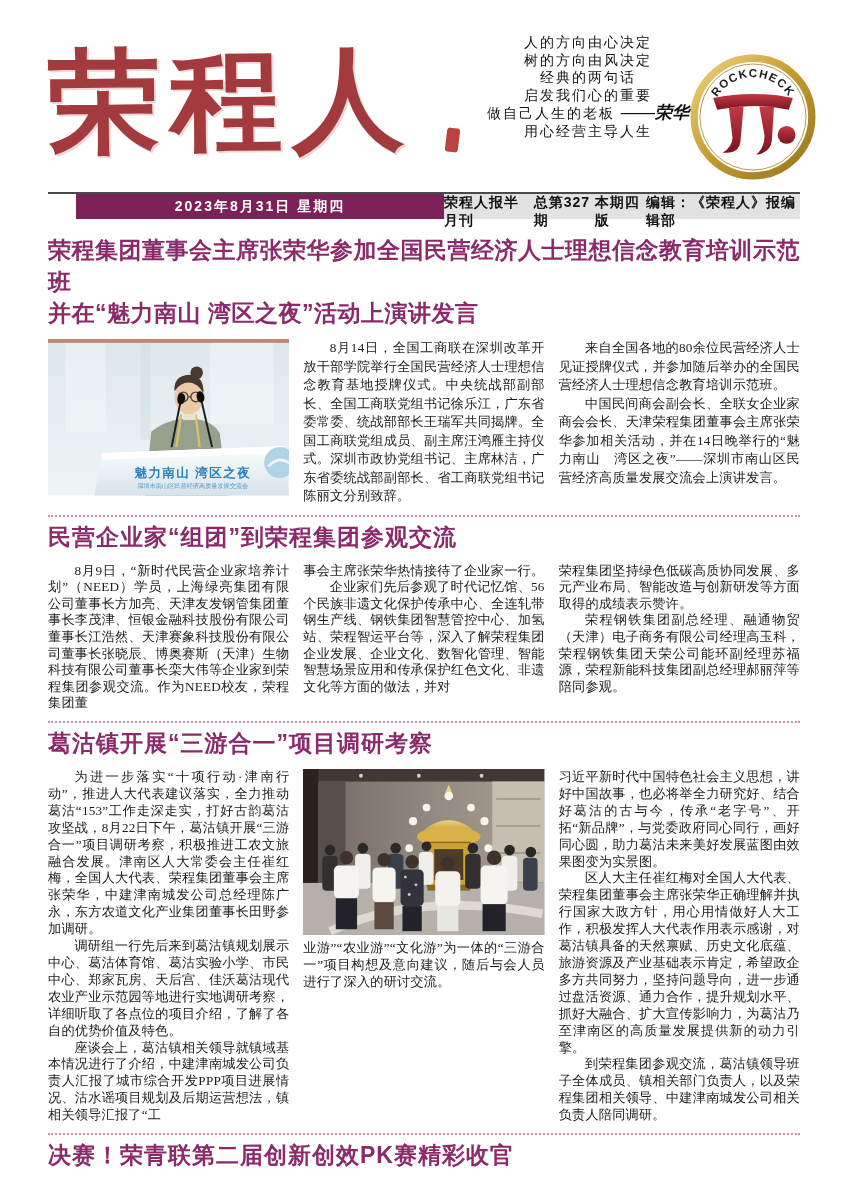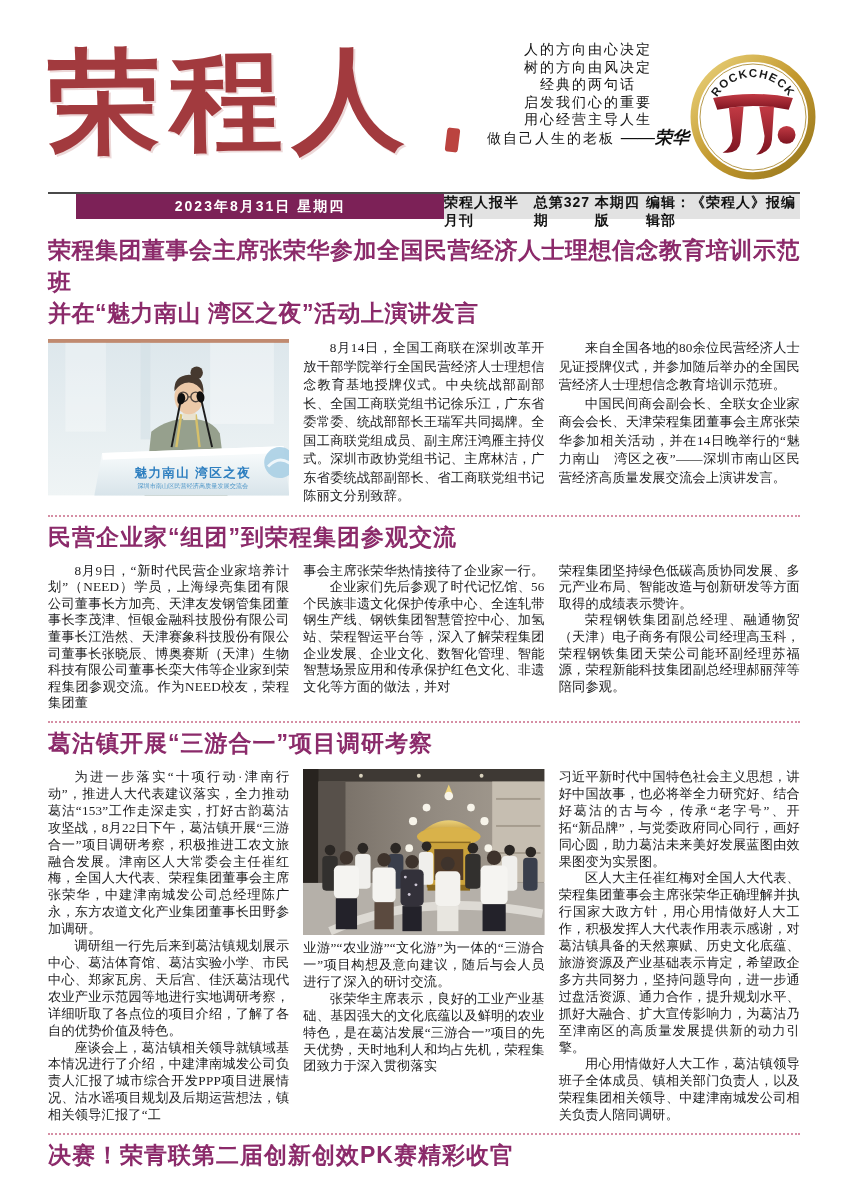--- a/index.html
+++ b/index.html
@@ -13,21 +13,21 @@
   .paper-logo { position:absolute; left:0; top:44px; font-size:112px; line-height:1;
     font-weight:700; color:#a23a3e; letter-spacing:10px; font-family:"DejaVu Serif",serif;
     text-shadow:2px 2px 0 rgba(150,40,40,.18); transform:rotate(-.6deg); }
   .logo-seal { position:absolute; left:398px; top:128px; width:13px; height:24px;
     background:#b5332f; border-radius:3px; transform:rotate(7deg); opacity:.92; }
   .motto { position:absolute; left:420px; top:34px; width:240px; text-align:center; }
   .motto-header { display:flex; align-items:center; justify-content:center; gap:5px;
     color:#7e1a20; font-weight:700; font-size:21px; letter-spacing:6px; }
   .flourish { width:52px; height:18px; flex:none; }
   .flourish.right { transform:scaleX(-1); }
-  .motto-lines { margin-top:7px; font-size:14px; line-height:17.5px; letter-spacing:2px;
+  .motto-lines { font-size:14px; line-height:17.5px; letter-spacing:2px;
     color:#141414; white-space:nowrap; }
   .motto-sig { font-style:italic; font-weight:700; font-size:17px; letter-spacing:0;
     margin-left:6px; color:#101010; }
   .brand-logo { position:absolute; left:642px; top:54px; width:126px; height:126px; }
 
   
   .infobar { display:flex; align-items:stretch; border-top:2px solid #4a4a4a; height:27px;
     font-family:"Liberation Sans","DejaVu Sans",sans-serif; font-weight:700; font-size:14px;padding-left:28px; }
   .datebox { width:368px; background:#7c2157; color:#fff; display:flex; align-items:center;
     justify-content:center; letter-spacing:2px; }
@@ -60,24 +60,24 @@
   <header class="masthead">
     <div class="paper-logo">荣程人</div>
     <div class="logo-seal"></div>
 
     <div class="motto">
       <div class="motto-lines">
         <div>人的方向由心决定</div>
         <div>树的方向由风决定</div>
         <div>经典的两句话</div>
         <div>启发我们心的重要</div>
-        <div>用心经营主导人生</div>
         <div>
           <span>做自己人生的老板</span><span class="motto-sig">——荣华</span>
         </div>
+        <div>用心经营主导人生</div>
       </div>
     </div>
 
     <svg class="brand-logo" viewBox="0 0 120 120">
       <defs>
         <linearGradient id="gold" x1="0" y1="0" x2="1" y2="1">
           <stop offset="0" stop-color="#ecd57f"></stop>
             <stop offset=".5" stop-color="#c3992f"></stop>
             <stop offset="1" stop-color="#96761d"></stop>
         </linearGradient>
@@ -273,26 +273,25 @@
             <rect x="103" y="142" width="20" height="26" fill="#23222a"></rect>
             <circle cx="150" cy="98" r="7.2" fill="#3e332c"></circle>
             <rect x="137" y="106" width="26" height="36" rx="5" fill="#f3f2ee"></rect>
             <rect x="139" y="142" width="22" height="26" fill="#e8e6e0"></rect>
             <circle cx="198" cy="92" r="7.5" fill="#3e332c"></circle>
             <rect x="184" y="100" width="28" height="40" rx="5" fill="#f5f4f1"></rect>
             <rect x="186" y="140" width="24" height="28" fill="#23222a"></rect>
           </g>
         </svg>
         <p class="noind">业游”“农业游”“文化游”为一体的“三游合一”项目构想及意向建议，随后与会人员进行了深入的研讨交流。</p>
-        <p class="ind">张荣华主席表示，良好的工业产业基础、基因强大的文化底蕴以及鲜明的农业特色，是在葛沽发展“三游合一”项目的先天优势，天时地利人和均占先机，荣程集团致力于深入贯彻落实</p>
       </div>
       <div class="col">
         <p class="noind">习近平新时代中国特色社会主义思想，讲好中国故事，也必将举全力研究好、结合好葛沽的古与今，传承“老字号”、开拓“新品牌”，与党委政府同心同行，画好同心圆，助力葛沽未来美好发展蓝图由效果图变为实景图。</p>
         <p class="ind">区人大主任崔红梅对全国人大代表、荣程集团董事会主席张荣华正确理解并执行国家大政方针，用心用情做好人大工作，积极发挥人大代表作用表示感谢，对葛沽镇具备的天然禀赋、历史文化底蕴、旅游资源及产业基础表示肯定，希望政企多方共同努力，坚持问题导向，进一步通过盘活资源、通力合作，提升规划水平、抓好大融合、扩大宣传影响力，为葛沽乃至津南区的高质量发展提供新的动力引擎。</p>
-        <p class="ind">用心用情做好人大工作，葛沽镇领导班子全体成员、镇相关部门负责人，以及荣程集团相关领导、中建津南城发公司相关负责人陪同调研。</p>
+        <p class="ind">到荣程集团参观交流，葛沽镇领导班子全体成员、镇相关部门负责人，以及荣程集团相关领导、中建津南城发公司相关负责人陪同调研。</p>
       </div>
     </div>
   </article>
 
   <div class="dotsep"></div>
 
   <article class="a4">
     <h2 class="headline">决赛！荣青联第二届创新创效PK赛精彩收官</h2>
 
   </article>

